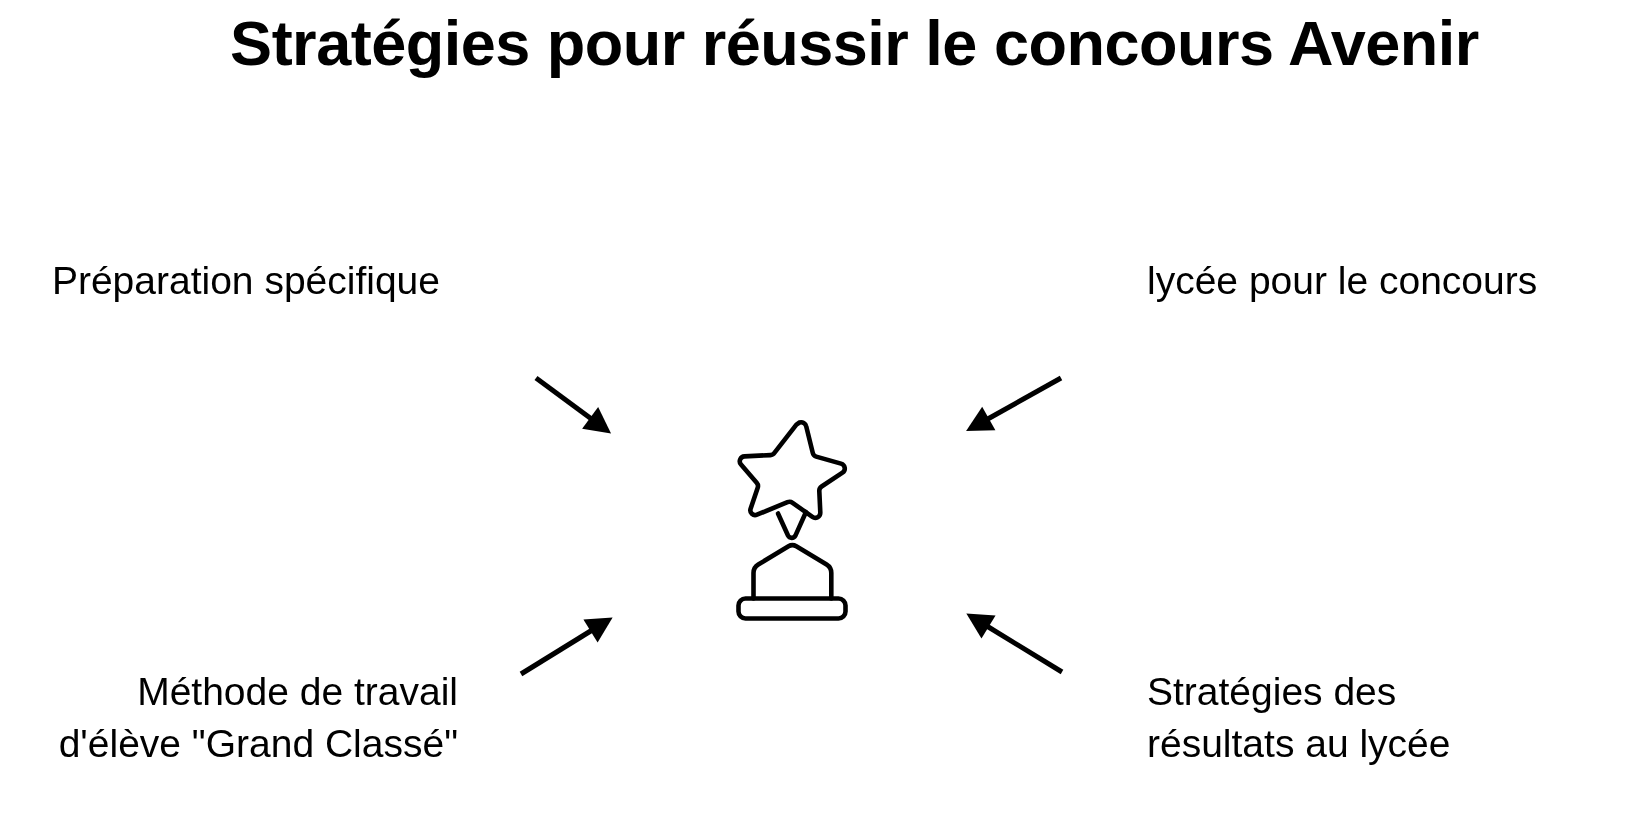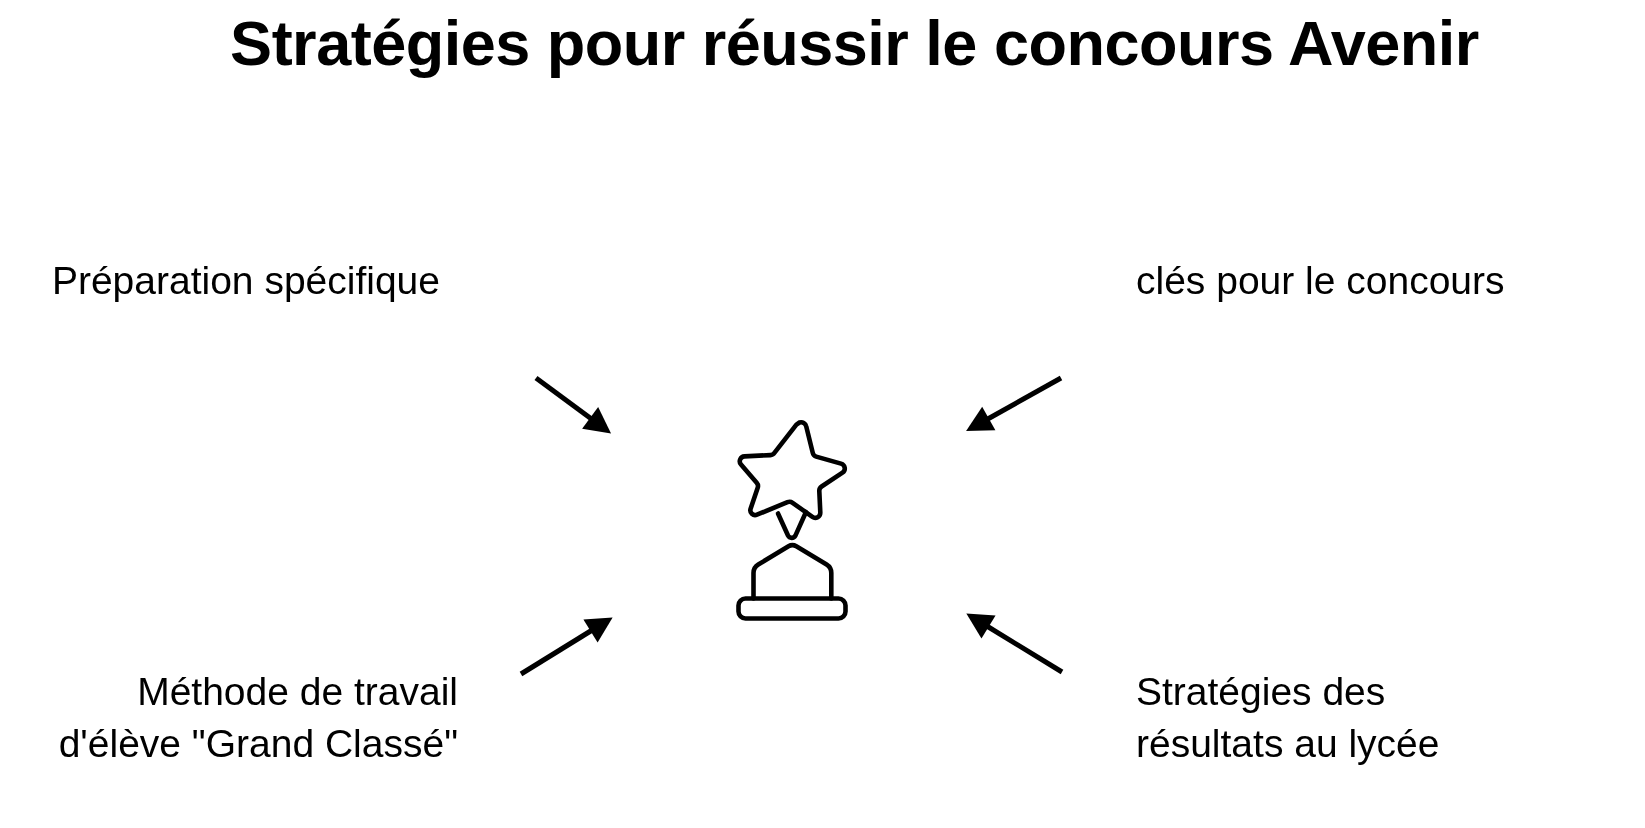--- a/index.html
+++ b/index.html
@@ -38,21 +38,21 @@
 
   
   .label {
     position: absolute;
     font-family: "Liberation Sans", sans-serif;
     font-weight: 400;
     font-size: 39px;
     line-height: 52px;
     color: #000000;
   }
-  .label .ln { display: block; }
+  .label .ln { display: block; margin-left: 11px; }
 
   #label-tl {
     left: 0px;
     top: 255px;
     width: 440px;
     text-align: right;
   }
   #label-tr {
     left: 1136px;
     top: 255px;
@@ -94,21 +94,21 @@
 
 <div id="slide">
 
   <div id="title">Stratégies pour réussir le concours Avenir</div>
 
   <div class="label" id="label-tl">
     <span class="ln">Préparation spécifique</span>
   </div>
 
   <div class="label" id="label-tr">
-    <span class="ln">clés pour le concours</span>
+    <span class="ln">lycée pour le concours</span>
   </div>
 
   <div class="label" id="label-bl">
     <span class="ln">Méthode de travail</span>
     <span class="ln">d'élève "Grand Classé"</span>
   </div>
 
   <div class="label" id="label-br">
     <span class="ln">Stratégies des</span>
     <span class="ln">résultats au lycée</span>

